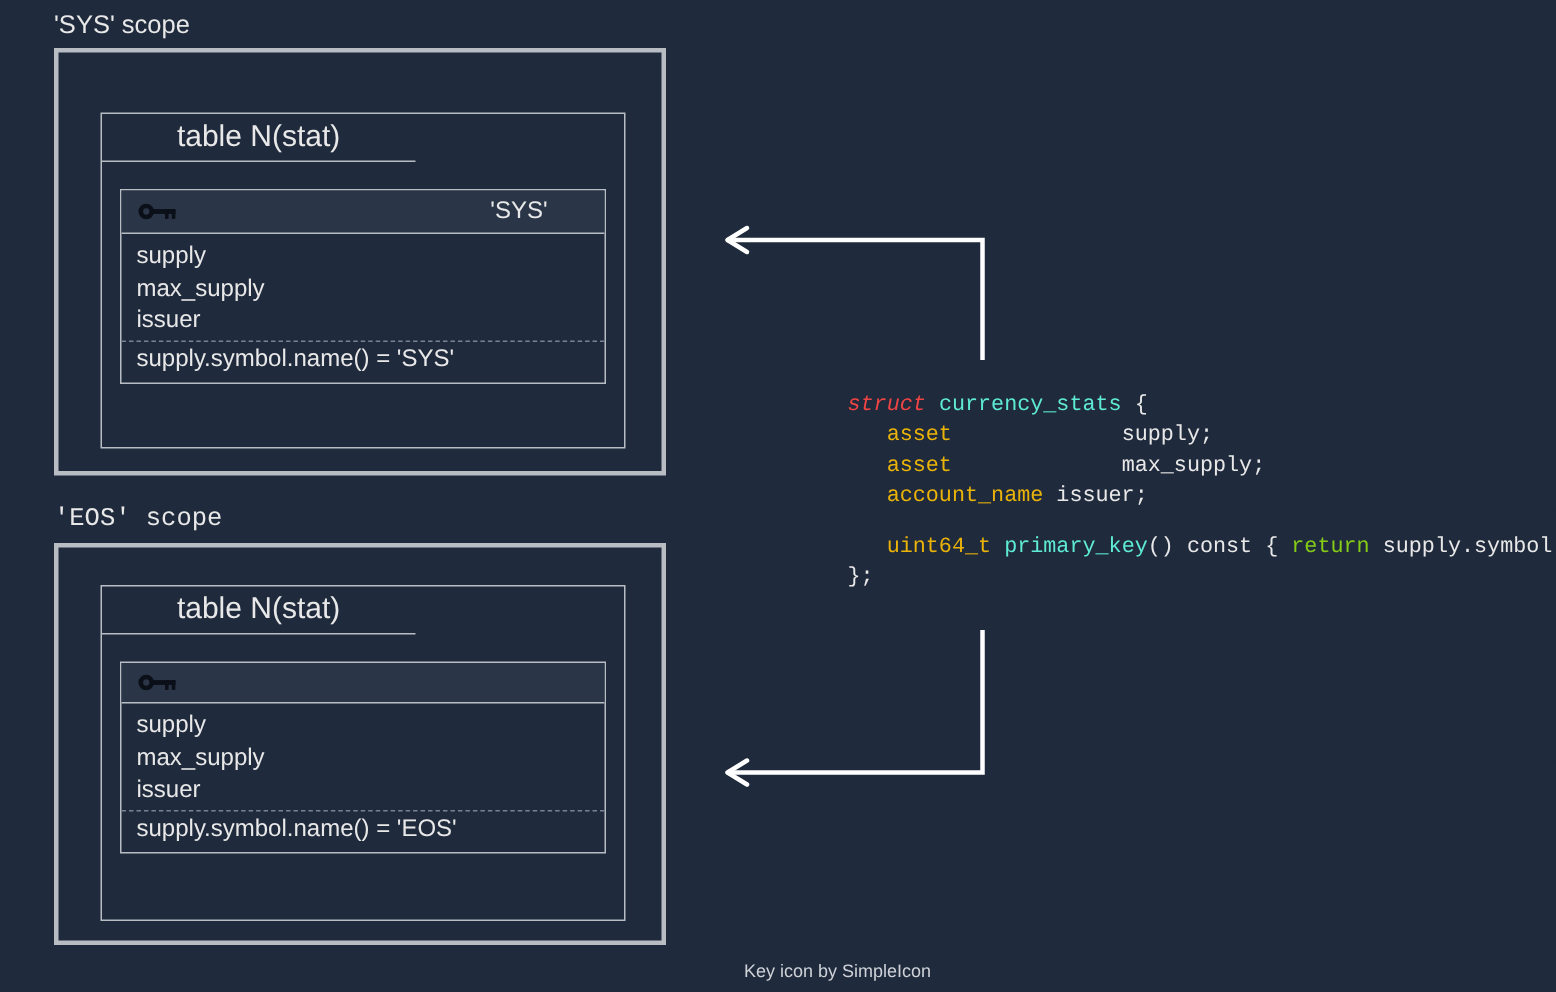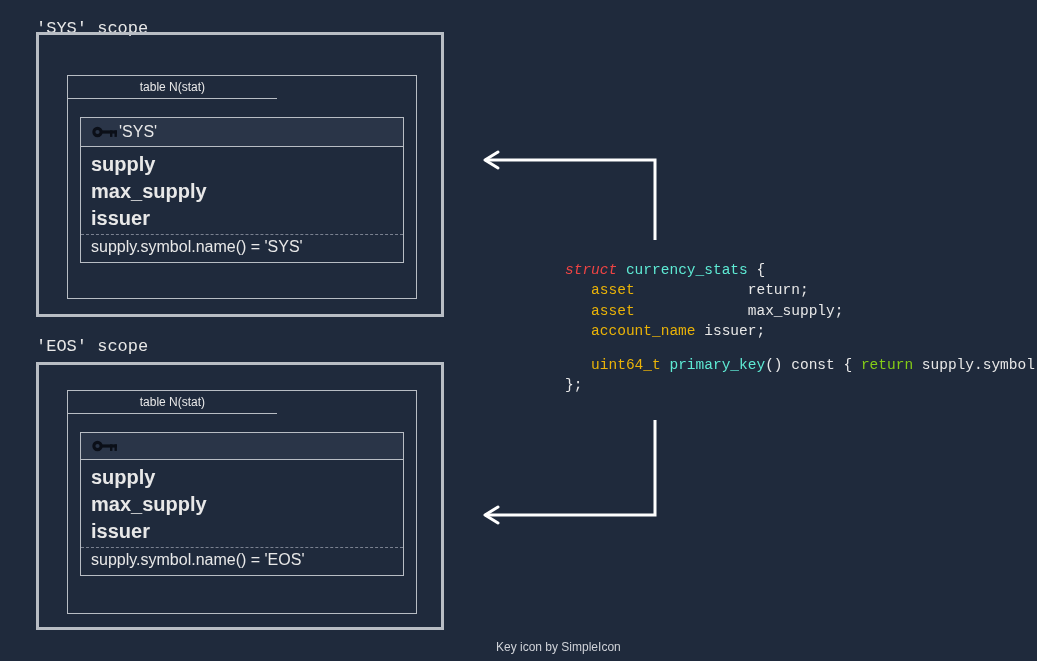--- a/index.html
+++ b/index.html
@@ -24,50 +24,49 @@
   }
   .table-wrapper {
     position: absolute;
     border: 1px solid #b8bdc4;
   }
   .table-header {
     border-bottom: 1px solid #b8bdc4;
     width: 60%;
     text-align: center;
     padding: 4px 0;
-    font-size: 12px;
+    font-size: 20px;
   }
   .record-box {
     margin: 18px 12px 12px 12px;
     border: 1px solid #b8bdc4;
   }
   .record-key-row {
     background: #2a3548;
     display: flex;
     align-items: center;
     padding: 5px 10px;
     border-bottom: 1px solid #b8bdc4;
   }
   .key-icon {
     width: 28px;
     height: 16px;
     flex: 0 0 28px;
   }
   .key-label {
     flex: 1;
-    text-align: left;
+    text-align: right;
     font-size: 16px;
     padding-right: 28px;
   }
   .record-fields {
     padding: 4px 10px 2px 10px;
-    font-size: 20px;
+    font-size: 16px;
     line-height: 1.35;
     border-bottom: 1px dashed #7a8190;
-    font-weight: bold;
   }
   .record-pk {
     padding: 3px 10px 6px 10px;
     font-size: 16px;
   }
   .code-block {
     position: absolute;
     font-family: Consolas, "Courier New", monospace;
     font-size: 14.5px;
     line-height: 1.4;
@@ -84,21 +83,21 @@
     color: #cfd2d8;
   }
   .arrow {
     position: absolute;
     pointer-events: none;
   }
 </style>
 </head>
 <body>
 
-<div class="scope-label" style="left:36px; top:19px;font-family:Liberation Mono, monospace;">'SYS' scope</div>
+<div class="scope-label" style="left:36px; top:7px;">'SYS' scope</div>
 <div class="scope-box" style="left:36px; top:32px; width:408px; height:285px;">
   <div class="table-wrapper" style="left:28px; top:40px; width:350px; height:224px;">
     <div class="table-header">table N(stat)</div>
     <div class="record-box">
       <div class="record-key-row">
         <span class="key-icon">
           <svg viewBox="0 0 28 16">
               <g fill="#0b0f18">
                 <circle cx="6.5" cy="8" r="5.2"></circle>
                 <circle cx="6.5" cy="8" r="2.1" fill="#2a3548"></circle>
@@ -146,21 +145,21 @@
       <div class="record-pk">supply.symbol.name() = 'EOS'</div>
     </div>
   </div>
 </div>
 
 <div class="code-block" style="left:565px; top:260px;">
   <div>
     <span class="kw-struct">struct</span><span class="plain"> </span><span class="kw-name">currency_stats</span><span class="plain"> {</span>
   </div>
   <div>
-    <span class="plain">&nbsp;&nbsp;&nbsp;</span><span class="kw-type">asset</span><span class="plain">&nbsp;&nbsp;&nbsp;&nbsp;&nbsp;&nbsp;&nbsp;&nbsp;&nbsp;&nbsp;&nbsp;&nbsp;&nbsp;</span><span class="plain">return;</span>
+    <span class="plain">&nbsp;&nbsp;&nbsp;</span><span class="kw-type">asset</span><span class="plain">&nbsp;&nbsp;&nbsp;&nbsp;&nbsp;&nbsp;&nbsp;&nbsp;&nbsp;&nbsp;&nbsp;&nbsp;&nbsp;</span><span class="plain">supply;</span>
   </div>
   <div>
     <span class="plain">&nbsp;&nbsp;&nbsp;</span><span class="kw-type">asset</span><span class="plain">&nbsp;&nbsp;&nbsp;&nbsp;&nbsp;&nbsp;&nbsp;&nbsp;&nbsp;&nbsp;&nbsp;&nbsp;&nbsp;</span><span class="plain">max_supply;</span>
   </div>
   <div>
     <span class="plain">&nbsp;&nbsp;&nbsp;</span><span class="kw-type">account_name</span><span class="plain"> </span><span class="plain">issuer;</span>
   </div>
   <div style="height:14px;"></div>
   <div>
     <span class="plain">&nbsp;&nbsp;&nbsp;</span><span class="kw-type">uint64_t</span><span class="plain"> </span><span class="kw-name">primary_key</span><span class="plain">() const { </span><span class="kw-ret">return</span><span class="plain"> supply.symbol.</span>

